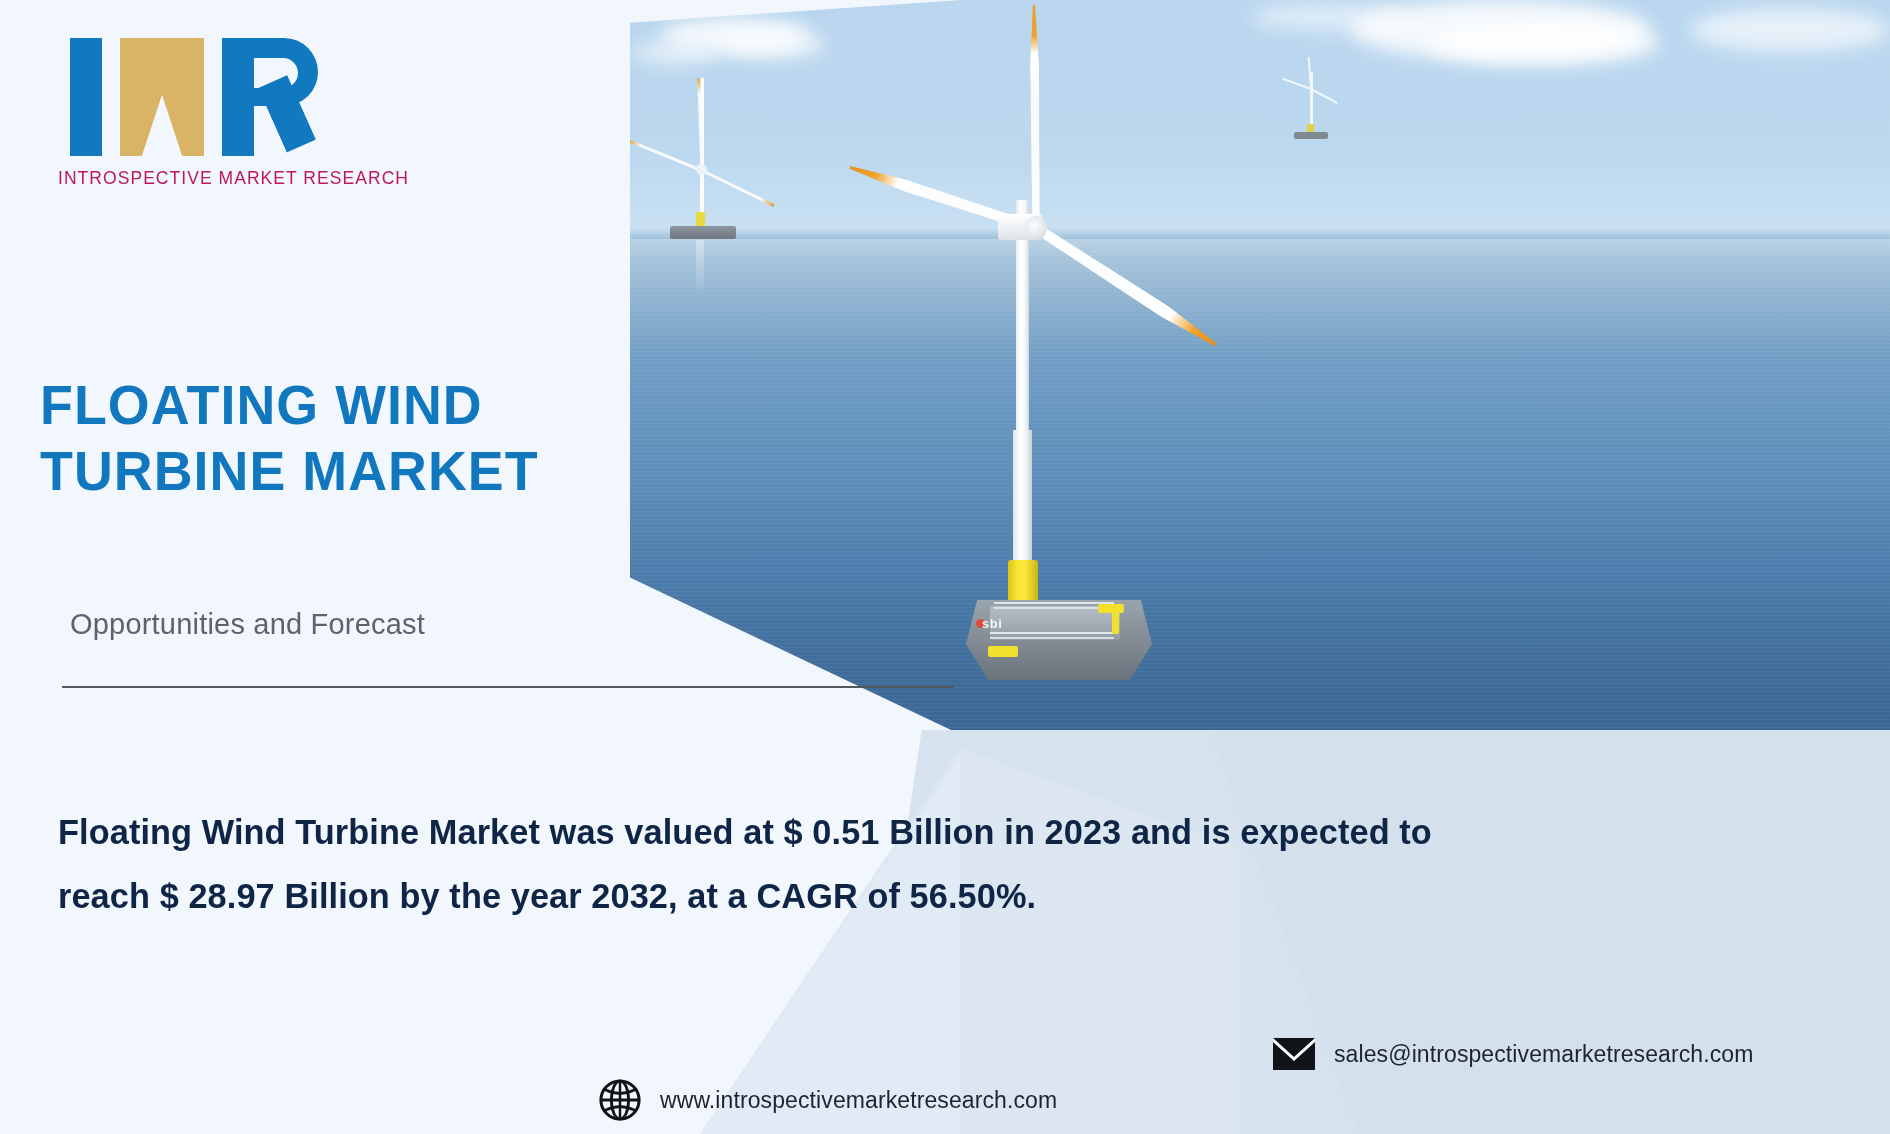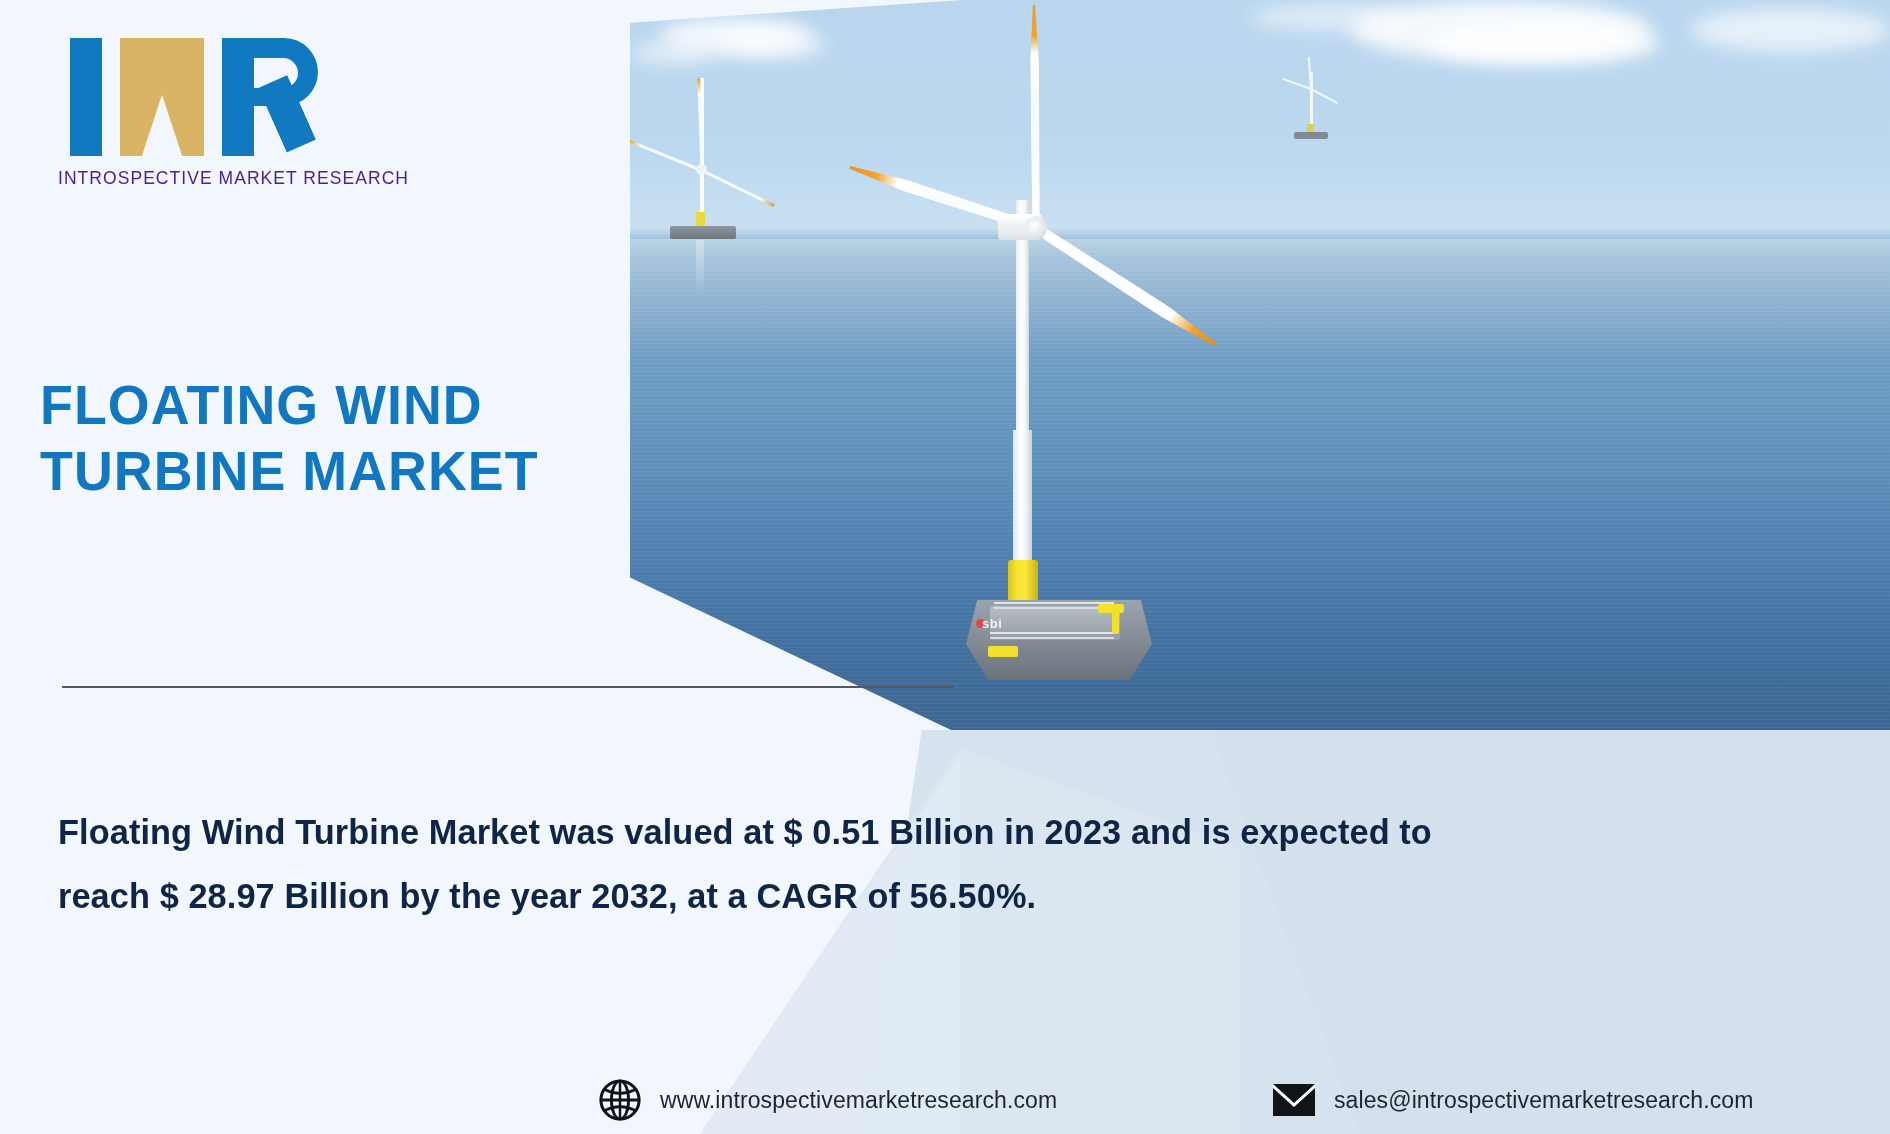--- a/index.html
+++ b/index.html
@@ -220,21 +220,21 @@
   .mk-r-stem { left: 160px; top: 12px; width: 32px; height: 118px; background:#1079bf; }
   .mk-r-bowl { left: 160px; top: 12px; width: 96px; height: 68px; background:#1079bf;
                border-radius: 0 34px 34px 0; }
   .mk-r-bowl-in { left: 192px; top: 32px; width: 44px; height: 30px; background:#f2f6fd;
                   border-radius: 0 16px 16px 0; }
   .mk-r-leg { left: 196px; top: 62px; width: 32px; height: 86px; background:#1079bf;
               transform: rotate(-24deg); transform-origin: top left;
               clip-path: polygon(0% 0%, 100% 0%, 100% 82%, 0% 82%); }
   .logo-tag {
     position:absolute; left: 0px; top: 142px; width: 300px;
-    color:#4c1d95; font-family:"Liberation Sans", sans-serif;
+    color:#be185d; font-family:"Liberation Sans", sans-serif;
     font-size: 17.5px; letter-spacing: 1.05px; font-weight: 400; white-space:nowrap;
   }
 
   
   .title {
     position:absolute; left: 40px; top: 372px; width: 700px;
     color:#1178bf;
     font-family:"Liberation Sans Narrow","Liberation Sans", sans-serif;
     font-size: 56px; font-weight: 700; line-height: 1.18;
     letter-spacing: 1.1px; text-transform: uppercase;
@@ -256,21 +256,21 @@
     color:#0f2546;
     font-family:"Liberation Sans Narrow","Liberation Sans", sans-serif;
     font-size: 35px; font-weight: 700; line-height: 1.82;
     letter-spacing: .1px;
     transform: scaleX(0.98); transform-origin: left top;
   }
 
   
   .footer-item { position:absolute; display:flex; align-items:center; gap: 18px; }
   .f-web { left: 598px; top: 1078px; }
-  .f-mail { left: 1272px; top: 1078px; }
+  .f-mail { left: 1272px; top: 1032px; }
   .footer-text {
     color:#1d2430; font-family:"Liberation Sans", sans-serif;
     font-size: 23px; font-weight: 400; letter-spacing: .1px; white-space:nowrap;
   }
   .icon-box { width: 44px; height: 44px; display:flex; align-items:center; justify-content:center; }
 </style>
 </head>
 <body>
 
 <div id="cover">
@@ -342,20 +342,21 @@
       <div class="mk mk-m"></div>
       <div class="mk mk-r-bowl"></div>
       <div class="mk mk-r-bowl-in"></div>
       <div class="mk mk-r-leg"></div>
       <div class="mk mk-r-stem"></div>
     </div>
     <div class="logo-tag">INTROSPECTIVE MARKET RESEARCH</div>
   </div>
 
   <div class="title">FLOATING WIND TURBINE MARKET</div>
+  <div class="subtitle">Opportunities and Forecast</div>
   <div class="divider"></div>
 
   <div class="headline">Floating Wind Turbine Market was valued at $ 0.51 Billion in 2023 and is expected to reach $ 28.97 Billion by the year 2032, at a CAGR of 56.50%.</div>
 
   <div class="footer-item f-web">
     <span class="icon-box">
       <svg width="42" height="42" viewBox="0 0 44 44" aria-hidden="true">
         <circle cx="22" cy="22" r="20" fill="none" stroke="#101418" stroke-width="3.2"></circle>
         <ellipse cx="22" cy="22" rx="9" ry="20" fill="none" stroke="#101418" stroke-width="3"></ellipse>
         <line x1="2" y1="22" x2="42" y2="22" stroke="#101418" stroke-width="3"></line>

